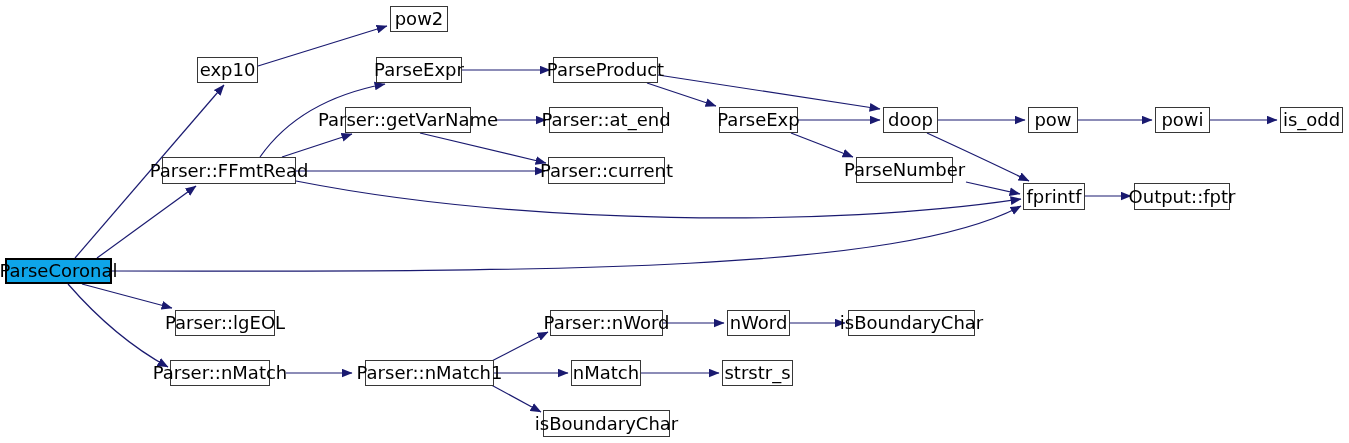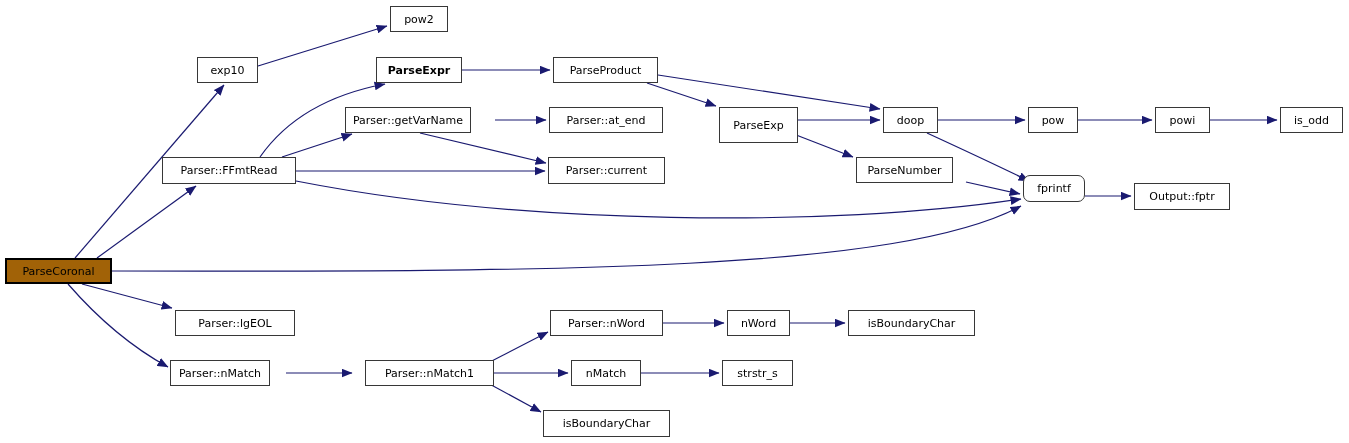--- a/index.html
+++ b/index.html
@@ -26,30 +26,30 @@
     fill: none;
     stroke: #1a1a70;
     stroke-width: 1.2px;
   }
   .node {
     position: absolute;
     box-sizing: border-box;
     background: #ffffff;
     border: 1.2px solid #373737;
     color: #000000;
-    font-size: 11px;
+    font-size: 18px;
     line-height: 1;
     display: flex;
     align-items: center;
     justify-content: center;
     white-space: nowrap;
     cursor: pointer;
   }
   .node.highlight {
-    background: #a16207;
+    background: #0ea5e9;
     border: 2px solid #000000;
   }
 </style>
 </head>
 <body>
 
 <div class="stage">
   <svg id="edge-layer" viewBox="0 0 1349 443" xmlns="http://www.w3.org/2000/svg">
     <defs>
       <marker id="arrowhead" markerUnits="userSpaceOnUse" markerWidth="11" markerHeight="9" viewBox="0 0 10 8" refX="9.5" refY="4" orient="auto">
@@ -87,34 +87,34 @@
         <path class="edge" d="M663,323 L724,323" marker-end="url(#arrowhead)"></path>
         <path class="edge" d="M790,323 L845,323" marker-end="url(#arrowhead)"></path>
         <path class="edge" d="M641,373 L719,373" marker-end="url(#arrowhead)"></path>
       </g>
   </svg>
   <div id="node-layer">
       <div class="node highlight" style="left: 5px; top: 258px; width: 107px; height: 26px;">ParseCoronal</div>
       <div class="node" style="left: 197px; top: 57px; width: 61px; height: 26px;">exp10</div>
       <div class="node" style="left: 390px; top: 6px; width: 58px; height: 26px;">pow2</div>
       <div class="node" style="left: 162px; top: 157px; width: 134px; height: 27px;">Parser::FFmtRead</div>
-      <div class="node" style="left: 376px; top: 57px; width: 86px; height: 26px; font-weight: bold;">ParseExpr</div>
+      <div class="node" style="left: 376px; top: 57px; width: 86px; height: 26px;">ParseExpr</div>
       <div class="node" style="left: 553px; top: 57px; width: 105px; height: 26px;">ParseProduct</div>
       <div class="node" style="left: 345px; top: 107px; width: 126px; height: 26px;">Parser::getVarName</div>
       <div class="node" style="left: 549px; top: 107px; width: 114px; height: 26px;">Parser::at_end</div>
       <div class="node" style="left: 548px; top: 157px; width: 117px; height: 27px;">Parser::current</div>
-      <div class="node" style="left: 719px; top: 107px; width: 79px; height: 36px;">ParseExp</div>
+      <div class="node" style="left: 719px; top: 107px; width: 79px; height: 26px;">ParseExp</div>
       <div class="node" style="left: 856px; top: 157px; width: 97px; height: 26px;">ParseNumber</div>
       <div class="node" style="left: 883px; top: 107px; width: 55px; height: 26px;">doop</div>
       <div class="node" style="left: 1028px; top: 107px; width: 50px; height: 26px;">pow</div>
       <div class="node" style="left: 1155px; top: 107px; width: 55px; height: 26px;">powi</div>
       <div class="node" style="left: 1280px; top: 107px; width: 63px; height: 26px;">is_odd</div>
-      <div class="node" style="left: 1023px; top: 175px; width: 62px; height: 27px; border-radius: 7px;">fprintf</div>
+      <div class="node" style="left: 1023px; top: 183px; width: 62px; height: 27px;">fprintf</div>
       <div class="node" style="left: 1134px; top: 183px; width: 96px; height: 27px;">Output::fptr</div>
-      <div class="node" style="left: 175px; top: 310px; width: 120px; height: 26px;">Parser::lgEOL</div>
+      <div class="node" style="left: 175px; top: 310px; width: 100px; height: 26px;">Parser::lgEOL</div>
       <div class="node" style="left: 170px; top: 360px; width: 100px; height: 26px;">Parser::nMatch</div>
       <div class="node" style="left: 365px; top: 360px; width: 129px; height: 26px;">Parser::nMatch1</div>
       <div class="node" style="left: 550px; top: 310px; width: 113px; height: 26px;">Parser::nWord</div>
       <div class="node" style="left: 727px; top: 310px; width: 63px; height: 26px;">nWord</div>
       <div class="node" style="left: 848px; top: 310px; width: 127px; height: 26px;">isBoundaryChar</div>
       <div class="node" style="left: 571px; top: 360px; width: 70px; height: 26px;">nMatch</div>
       <div class="node" style="left: 722px; top: 360px; width: 71px; height: 26px;">strstr_s</div>
       <div class="node" style="left: 543px; top: 410px; width: 127px; height: 27px;">isBoundaryChar</div>
     </div>
 </div>

